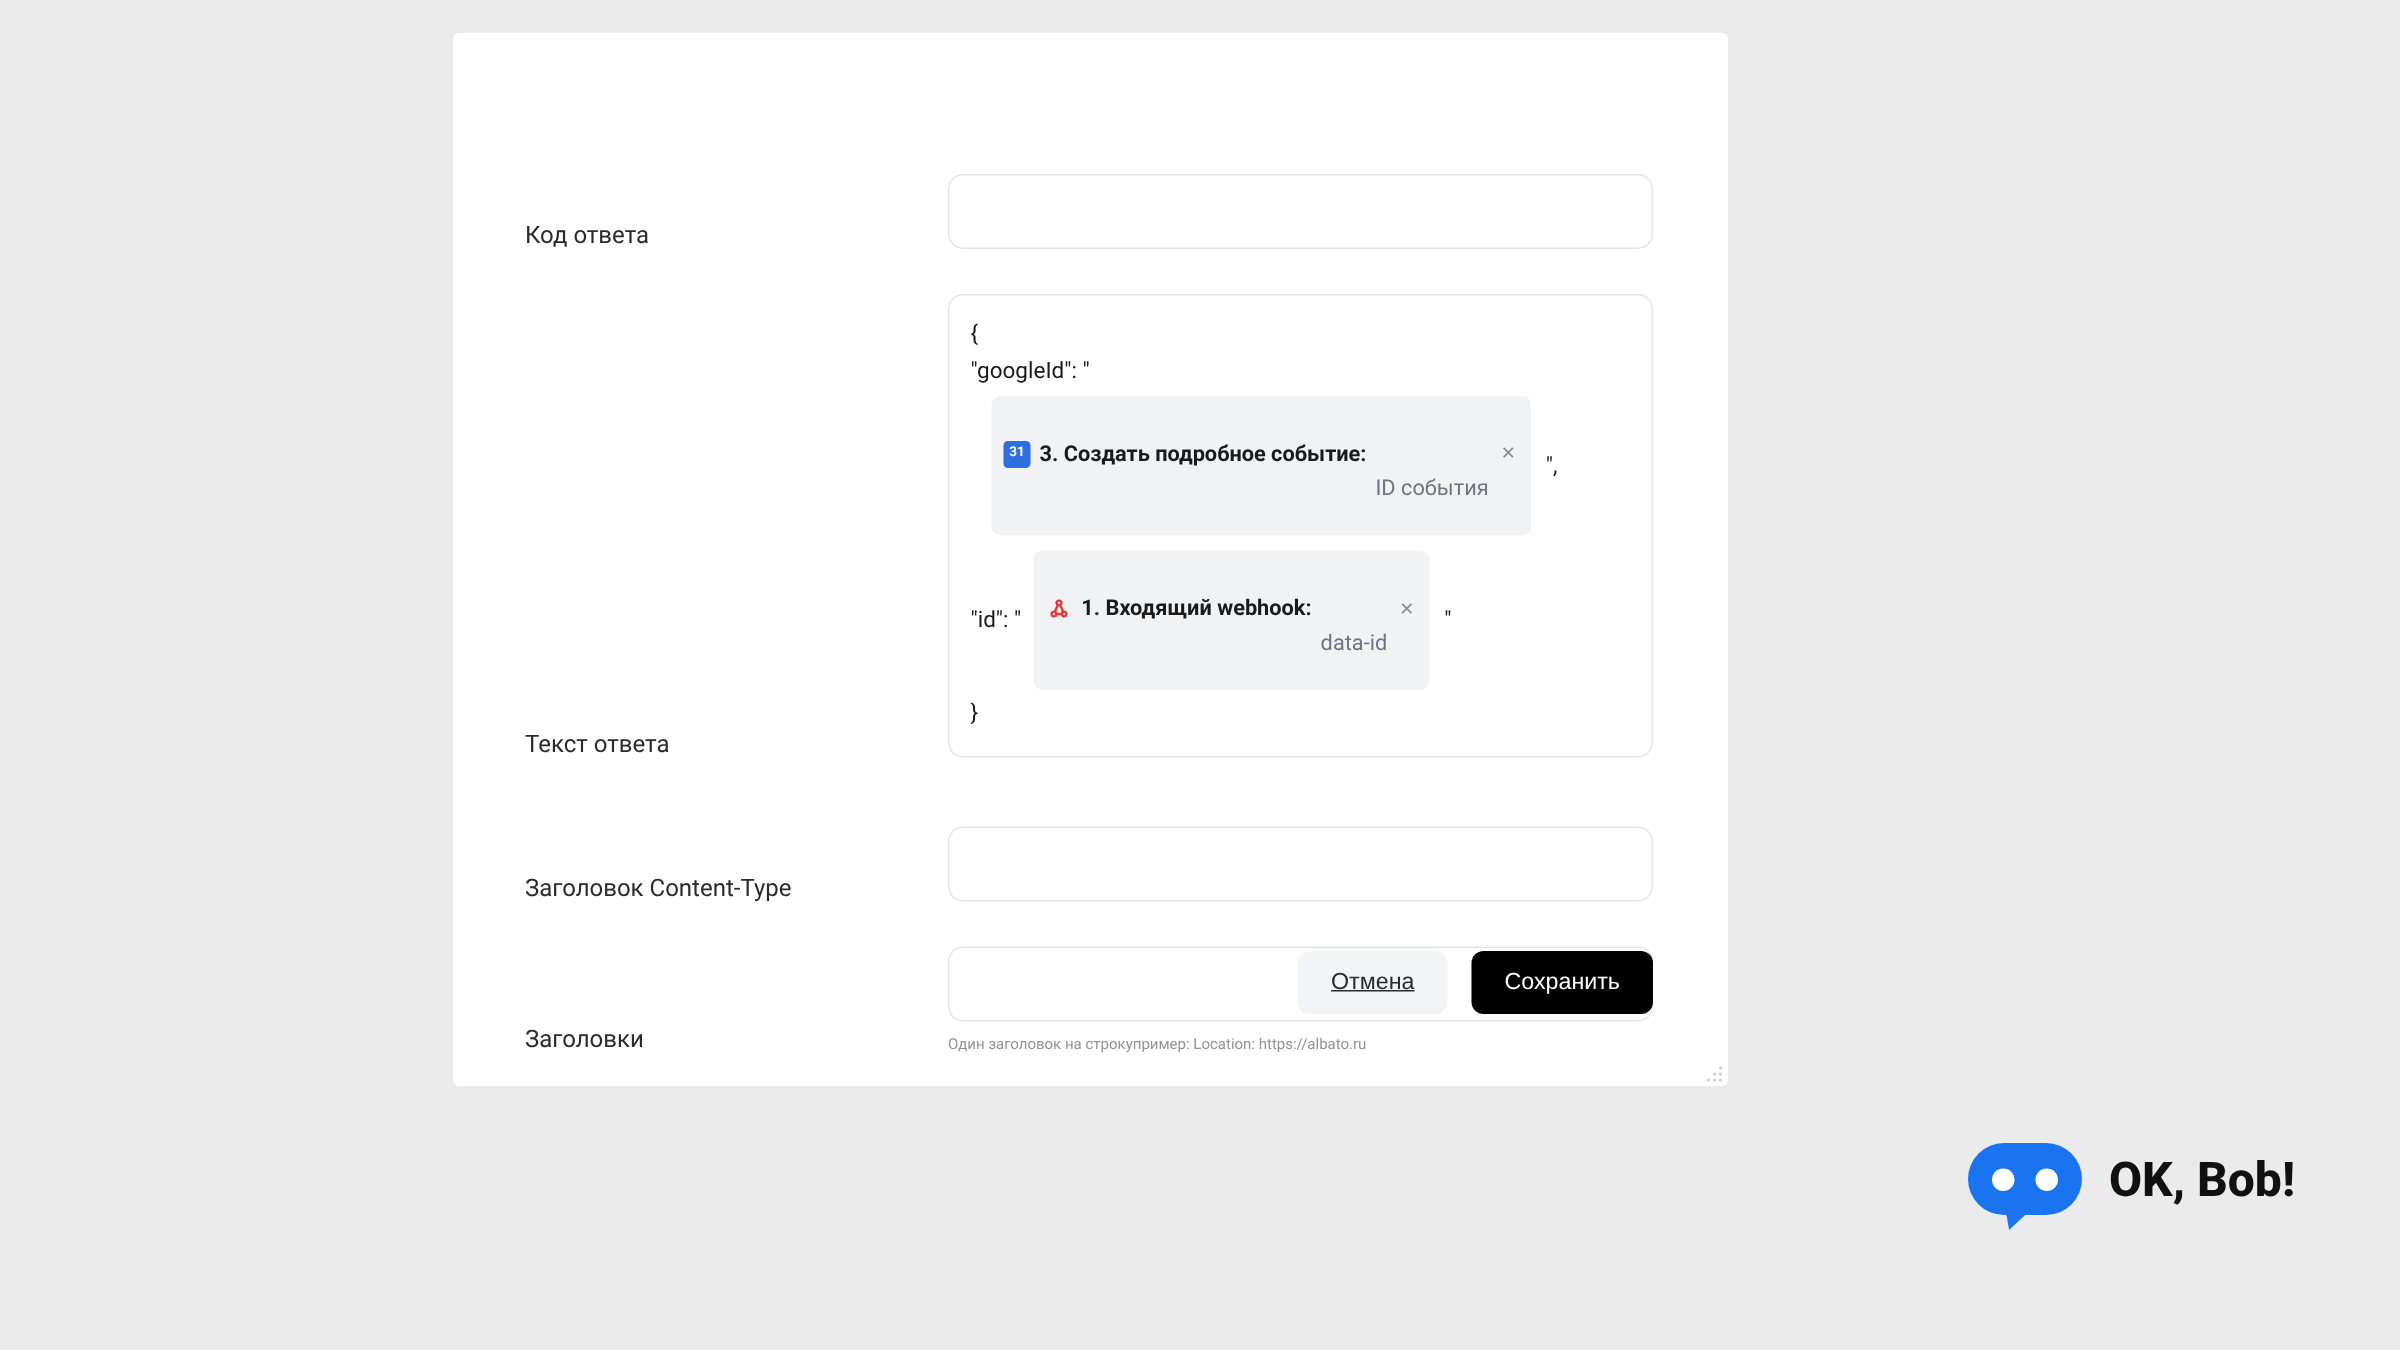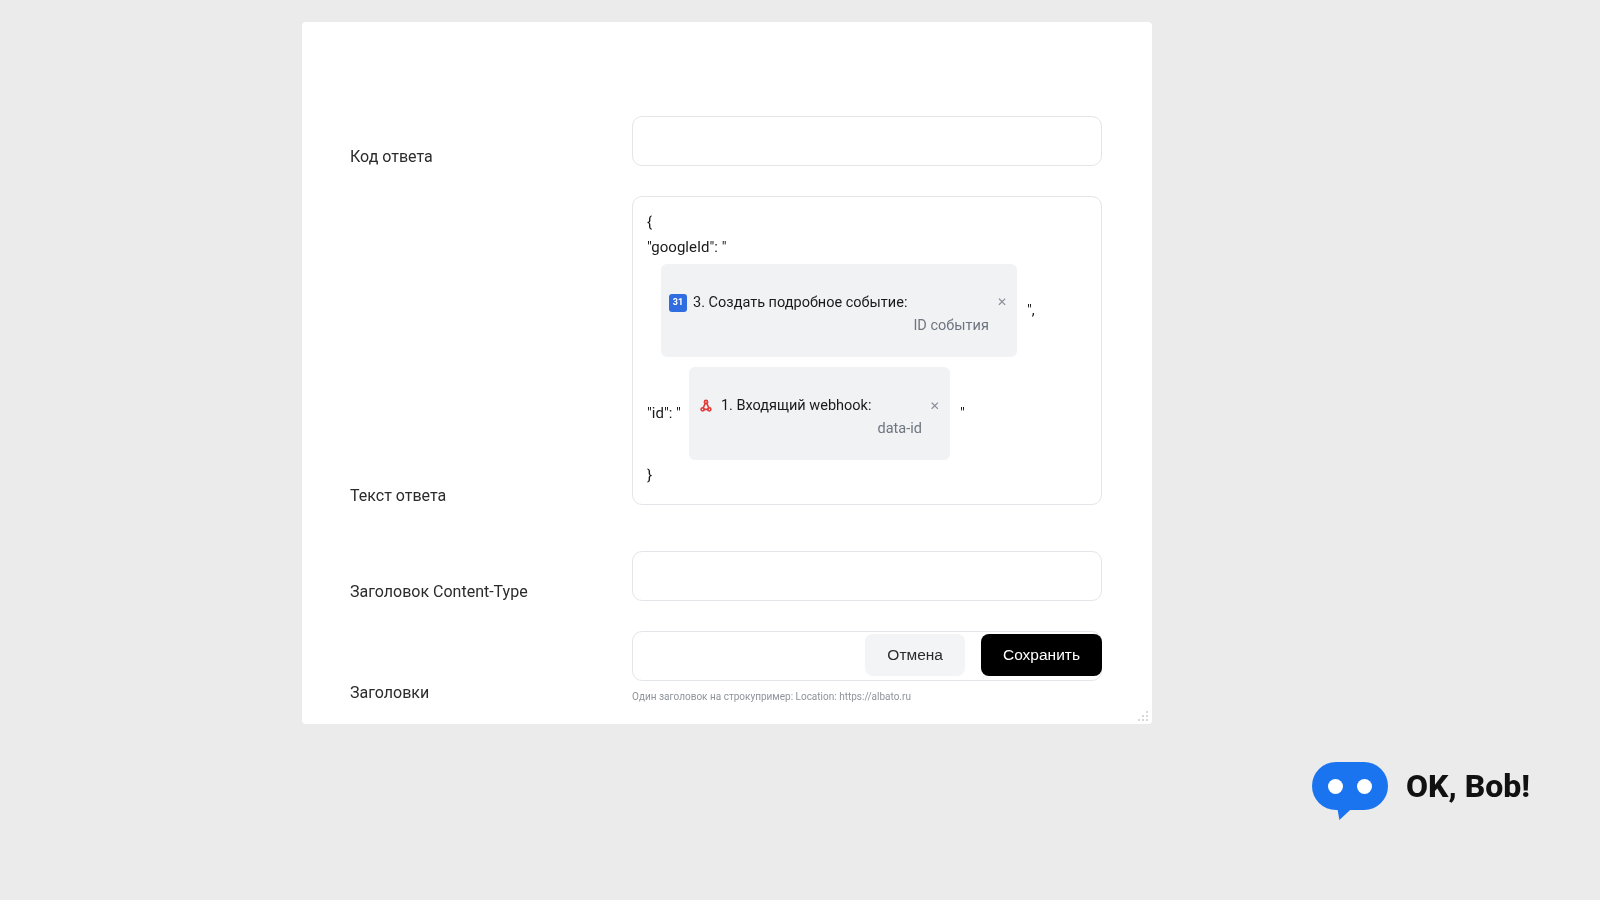--- a/index.html
+++ b/index.html
@@ -109,21 +109,21 @@
     width: 18px;
     height: 18px;
     border-radius: 3px;
     display: flex;
     align-items: center;
     justify-content: center;
     flex-shrink: 0;
   }
   .token-icon.blue { background: #2f6de0; color: #fff; font-size: 9px; font-weight: 700; }
   .token-icon.red svg { width: 16px; height: 16px; }
-  .token-step { font-weight: 400; color: #1a1a1a; }
+  .token-step { font-weight: 700; color: #1a1a1a; }
   .token-field { color: #6e7480; margin-top: 46px; }
   .token-x {
     color: #888e98;
     font-size: 12px;
     padding: 0 2px;
     cursor: pointer;
   }
   .hint {
     font-size: 10px;
     color: #8f949c;
@@ -137,21 +137,21 @@
     gap: 16px;
   }
   .btn {
     border: none;
     border-radius: 8px;
     padding: 12px 22px;
     font-size: 15.5px;
     font-weight: 500;
     cursor: pointer;
   }
-  .btn-cancel { background: #f3f4f6; color: #2b2b2b; }
+  .btn-cancel { background: #f3f4f6; color: #2b2b2b; text-decoration: underline; }
   .btn-save { background: #000000; color: #fff; }
   .resize-handle {
     position: absolute;
     right: 2px;
     bottom: 2px;
     width: 14px;
     height: 14px;
   }
   .resize-handle svg { width: 14px; height: 14px; }
   

